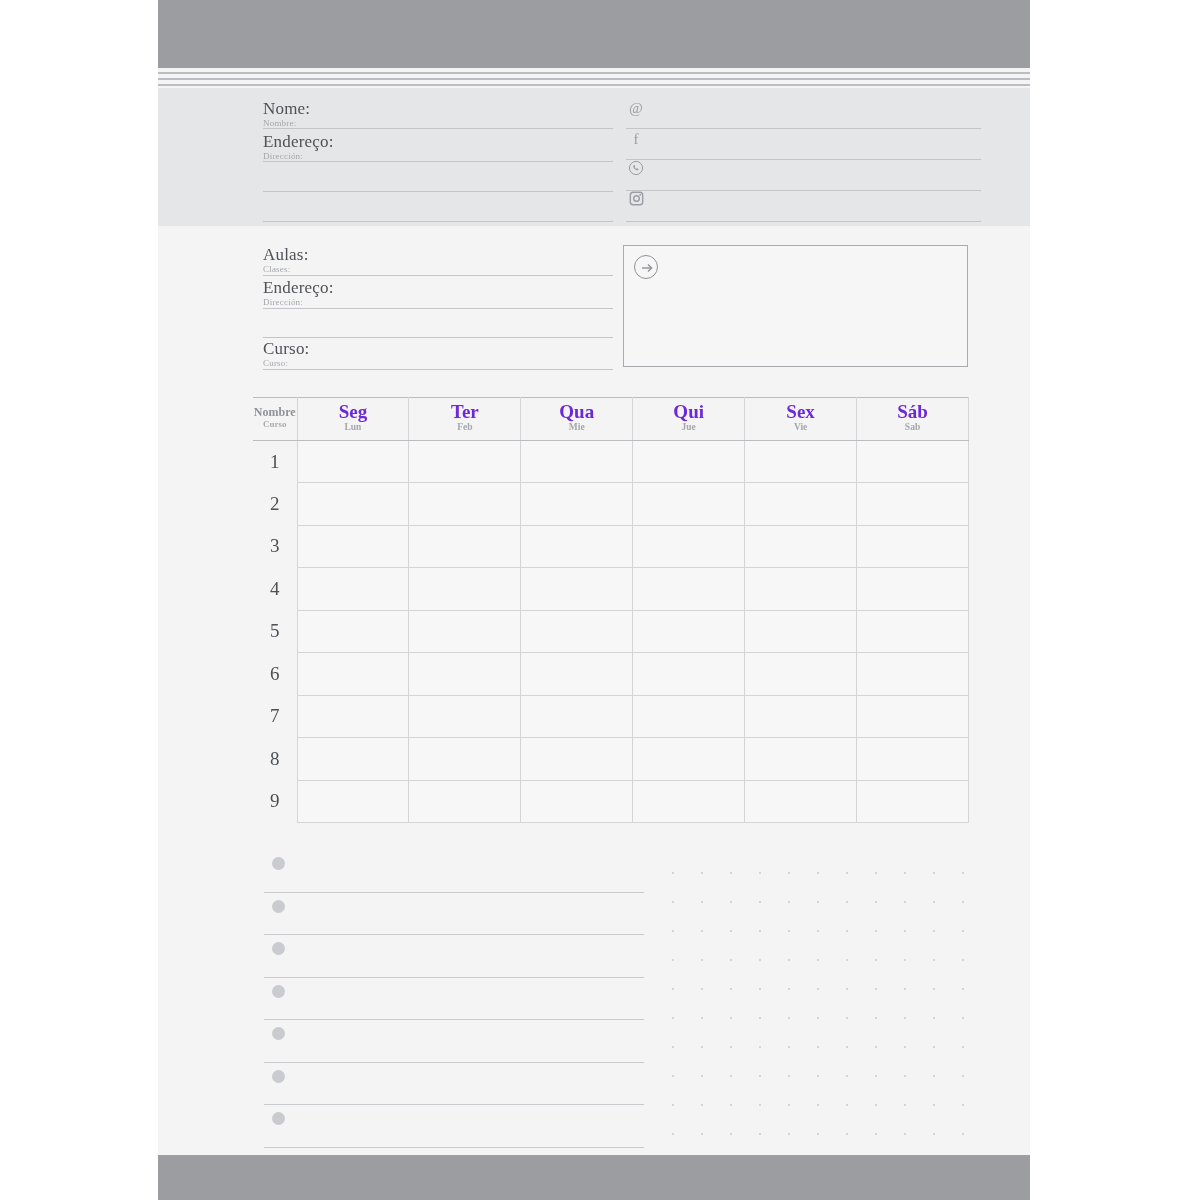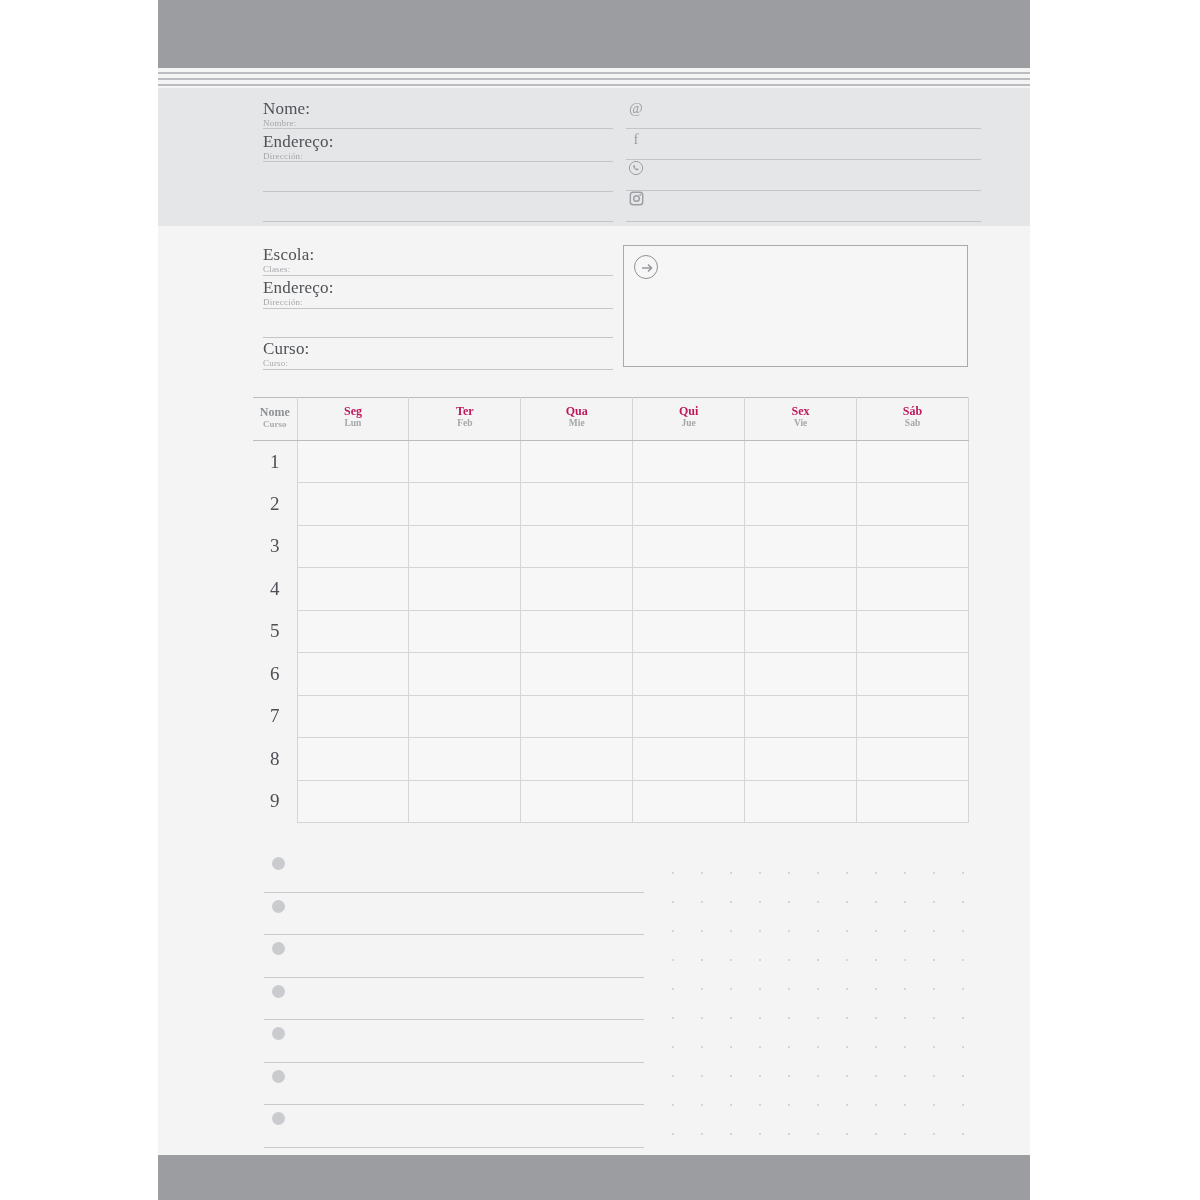--- a/index.html
+++ b/index.html
@@ -128,21 +128,21 @@
     padding: 4px 0 6px;
   }
   table.grid th.day {
     border-top: 1px solid #bbbcbf;
     border-bottom: 1px solid #bbbcbf;
     background: transparent;
     text-align: center;
     vertical-align: middle;
     padding: 3px 0 6px;
   }
-  .day-main { font-size: 12px; color: #be185d; line-height: 1.05; }
+  .day-main { font-size: 19px; color: #6d28d9; line-height: 1.05; }
   .day-sub  { font-size: 9.5px; color: #a4a7ab; line-height: 1.05; margin-top: 1px; }
   .corner-main { font-size: 12px; color: #8f9296; line-height: 1.05; }
   .corner-sub  { font-size: 9px; color: #a9acb0; line-height: 1.05; margin-top: 2px; }
   table.grid td.rownum {
     border: none;
     background: transparent;
     width: 44px;
     text-align: center;
     font-size: 19px;
     color: #4c4f53;
@@ -236,21 +236,21 @@
           <circle cx="11.9" cy="4.1" r="1" fill="#9b9ea2"></circle>
         </svg>
       </span>
       <span class="social-line"></span>
     </div>
   </div>
 
   <div class="school-block">
 
     <div class="sb-label" style="left:105px; top:20px;">
-      <div class="field-label">Escola:</div>
+      <div class="field-label">Aulas:</div>
       <div class="field-sub">Clases:</div>
     </div>
     <div class="uline" style="left:105px; top:49px; width:350px;"></div>
 
     <div class="sb-label" style="left:105px; top:53px;">
       <div class="field-label">Endereço:</div>
       <div class="field-sub">Dirección:</div>
     </div>
     <div class="uline" style="left:105px; top:82px; width:350px;"></div>
     <div class="uline" style="left:105px; top:111px; width:350px;"></div>
@@ -269,21 +269,21 @@
         </svg>
       </span>
     </div>
   </div>
 
   <div class="tt">
     <table class="grid">
       <thead>
         <tr>
           <th class="corner">
-            <div class="corner-main">Nome</div>
+            <div class="corner-main">Nombre</div>
             <div class="corner-sub">Curso</div>
           </th>
           <th class="day">
             <div class="day-main">Seg</div>
             <div class="day-sub">Lun</div>
           </th>
           <th class="day">
             <div class="day-main">Ter</div>
             <div class="day-sub">Feb</div>
           </th>

